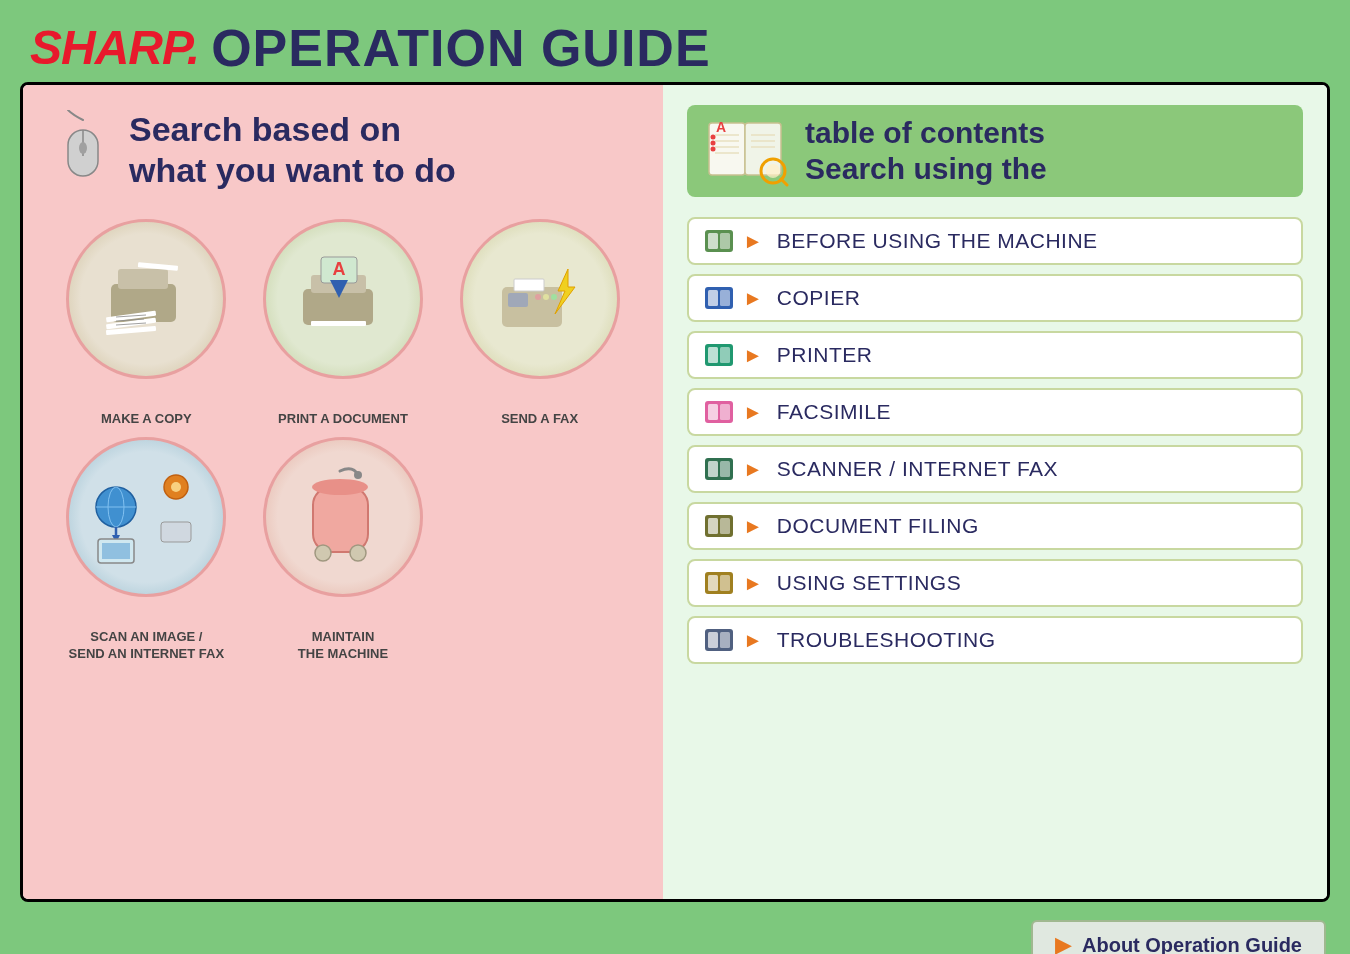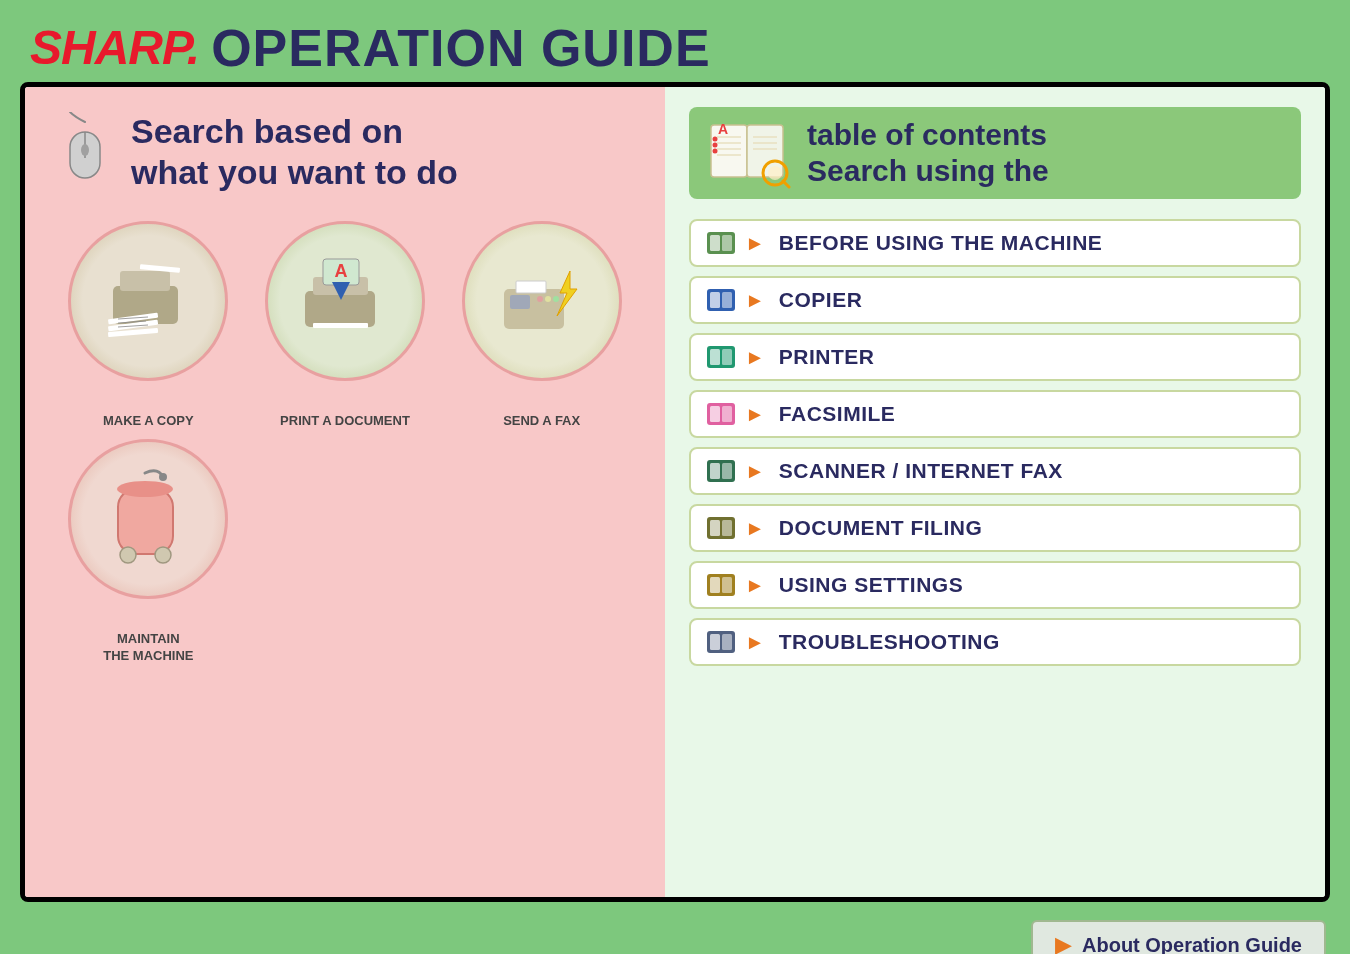--- a/index.html
+++ b/index.html
@@ -31,21 +31,21 @@
       color: #2a2a60;
       font-size: 52px;
       font-weight: 700;
       letter-spacing: 1px;
     }
 
     
     .main-content {
       margin: 0 20px 10px 20px;
       background: #fff;
-      border: 5px solid #000000;
+      border: 3px solid #000000;
       border-radius: 8px;
       display: flex;
       height: 820px;
       overflow: hidden;
     }
 
     
     .left-panel {
       background: #f8c8c8;
       width: 640px;
@@ -168,21 +168,21 @@
     }
     .menu-arrow {
       color: #e87820;
       font-size: 20px;
       margin-right: 4px;
       flex-shrink: 0;
     }
     .menu-text {
       color: #2a2a60;
       font-size: 21px;
-      font-weight: 700;
+      font-weight: 400;
       letter-spacing: 0.5px;
     }
 
     
     .icon-green { background: #5a9050; }
     .icon-blue { background: #3060b0; }
     .icon-teal { background: #209870; }
     .icon-pink { background: #e060a0; }
     .icon-darkgreen { background: #307050; }
     .icon-olive { background: #707030; }
@@ -316,20 +316,43 @@
             <circle cx="74" cy="58" r="3" fill="#a0e0a0"></circle>
 
             <rect x="34" y="40" width="30" height="12" rx="1" fill="#fff" stroke="#ccc" stroke-width="1"></rect>
 
             <path d="M88 30 L78 52 L85 52 L75 75 L95 48 L88 48 Z" fill="#f0d020" stroke="#e0a000" stroke-width="1"></path>
           </svg>
         </div>
         <span class="task-label">SEND A FAX</span>
       </div>
 
+      <div class="task-item">
+        <div class="task-circle illus-scan">
+          <svg class="task-svg" viewBox="0 0 120 120" xmlns="http://www.w3.org/2000/svg">
+
+            <circle cx="30" cy="50" r="20" fill="#4090d0" stroke="#2060a0" stroke-width="1.5"></circle>
+            <ellipse cx="30" cy="50" rx="8" ry="20" fill="none" stroke="#80c0f0" stroke-width="1"></ellipse>
+            <line x1="10" y1="50" x2="50" y2="50" stroke="#80c0f0" stroke-width="1"></line>
+
+            <path d="M30 70 L30 80" stroke="#3060b0" stroke-width="2.5" fill="none"></path>
+            <polygon points="26,78 34,78 30,86" fill="#3060b0"></polygon>
+
+            <rect x="12" y="82" width="36" height="24" rx="3" fill="#d0e8f0" stroke="#888" stroke-width="1.5"></rect>
+            <rect x="16" y="86" width="28" height="16" fill="#90c0e0"></rect>
+
+            <circle cx="90" cy="30" r="12" fill="#e08020" stroke="#c06010" stroke-width="1.5"></circle>
+            <circle cx="90" cy="30" r="5" fill="#f8d080"></circle>
+
+            <rect x="75" y="65" width="30" height="20" rx="3" fill="#d0d8e0" stroke="#999" stroke-width="1"></rect>
+          </svg>
+        </div>
+        <span class="task-label" style="white-space:pre-line">SCAN AN IMAGE /
+SEND AN INTERNET FAX</span>
+      </div>
 
 
       <div class="task-item">
         <div class="task-circle illus-maintain">
           <svg class="task-svg" viewBox="0 0 120 120" xmlns="http://www.w3.org/2000/svg">
 
             <rect x="30" y="30" width="55" height="65" rx="18" fill="#f0a8a0" stroke="#d07870" stroke-width="2"></rect>
 
             <ellipse cx="57" cy="30" rx="28" ry="8" fill="#e89088"></ellipse>
 

